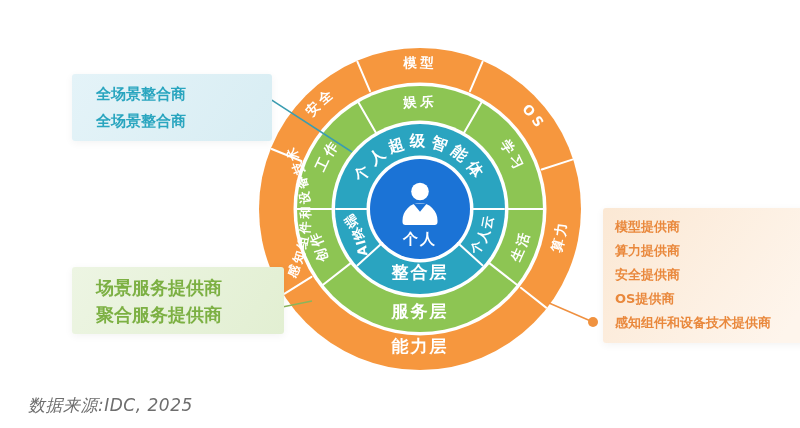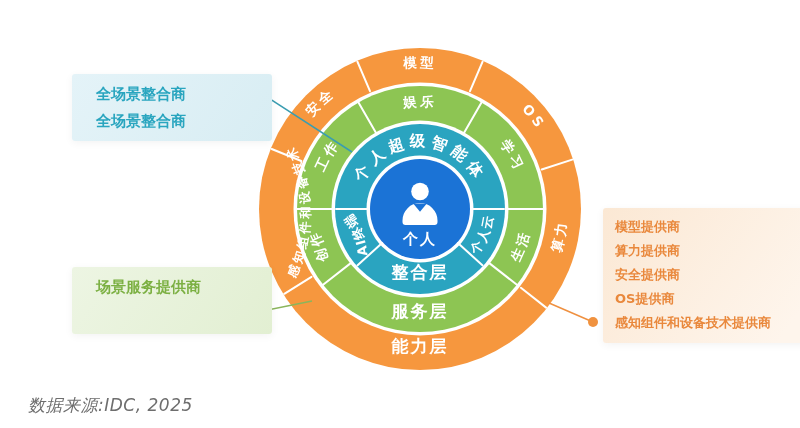--- a/index.html
+++ b/index.html
@@ -10,22 +10,22 @@
   .lbl-13{font-size:13.5px;letter-spacing:3px;}
   .lbl-sm{font-size:13px;letter-spacing:1.5px;}
   .lbl-super{font-size:15.5px;letter-spacing:5px;}
   .lbl-ganzhi{font-size:12.5px;letter-spacing:3px;}
   .lbl-layer{font-size:17px;letter-spacing:2px;}
   .lbl-center{font-size:15px;letter-spacing:2px;}
   .callout{position:absolute;border-radius:3px;font-weight:bold;box-shadow:0 2px 8px rgba(0,0,0,0.05);}
   .callout .line{white-space:nowrap;}
   .callout-integrators{left:72px;top:74px;width:176px;height:60px;padding:7px 0 0 24px;
      background:linear-gradient(125deg,#e4f3f8 0%,#d8edf3 100%);color:#29a5bf;font-size:15px;line-height:27px;}
-  .callout-services{left:72px;top:267px;width:176px;height:60px;padding:7px 0 0 24px;
-     background:linear-gradient(125deg,#edf5e3 0%,#e2efd2 100%);color:#7cb043;font-size:15px;line-height:27px;}
+  .callout-services{left:72px;top:267px;width:176px;height:60px;padding:7px 12px 0 24px;
+     background:linear-gradient(125deg,#edf5e3 0%,#e2efd2 100%);color:#7cb043;font-size:18px;line-height:27px;}
   .callout-providers{left:603px;top:208px;width:193px;height:128px;padding:7px 0 0 12px;
      background:linear-gradient(125deg,#fbe8d4 0%,#fef5ec 90%);color:#e9883c;font-size:13px;line-height:24px;}
   .source-note{position:absolute;left:28px;top:394px;font-size:17px;color:#6e6e6e;letter-spacing:0.5px;font-style:italic;}
 </style>
 </head>
 <body>
 
 <div class="stage">
 
   <svg width="800" height="428" viewBox="0 0 800 428">
@@ -133,20 +133,21 @@
     </g>
   </svg>
 
   <div class="callout callout-integrators">
     <div class="line">全场景整合商</div>
     <div class="line">全场景整合商</div>
   </div>
 
   <div class="callout callout-services">
     <div class="line">场景服务提供商</div>
+    <div class="line">聚合服务提供商</div>
   </div>
 
   <div class="callout callout-providers">
     <div class="line">模型提供商</div>
     <div class="line">算力提供商</div>
     <div class="line">安全提供商</div>
     <div class="line">OS提供商</div>
     <div class="line">感知组件和设备技术提供商</div>
   </div>
 

